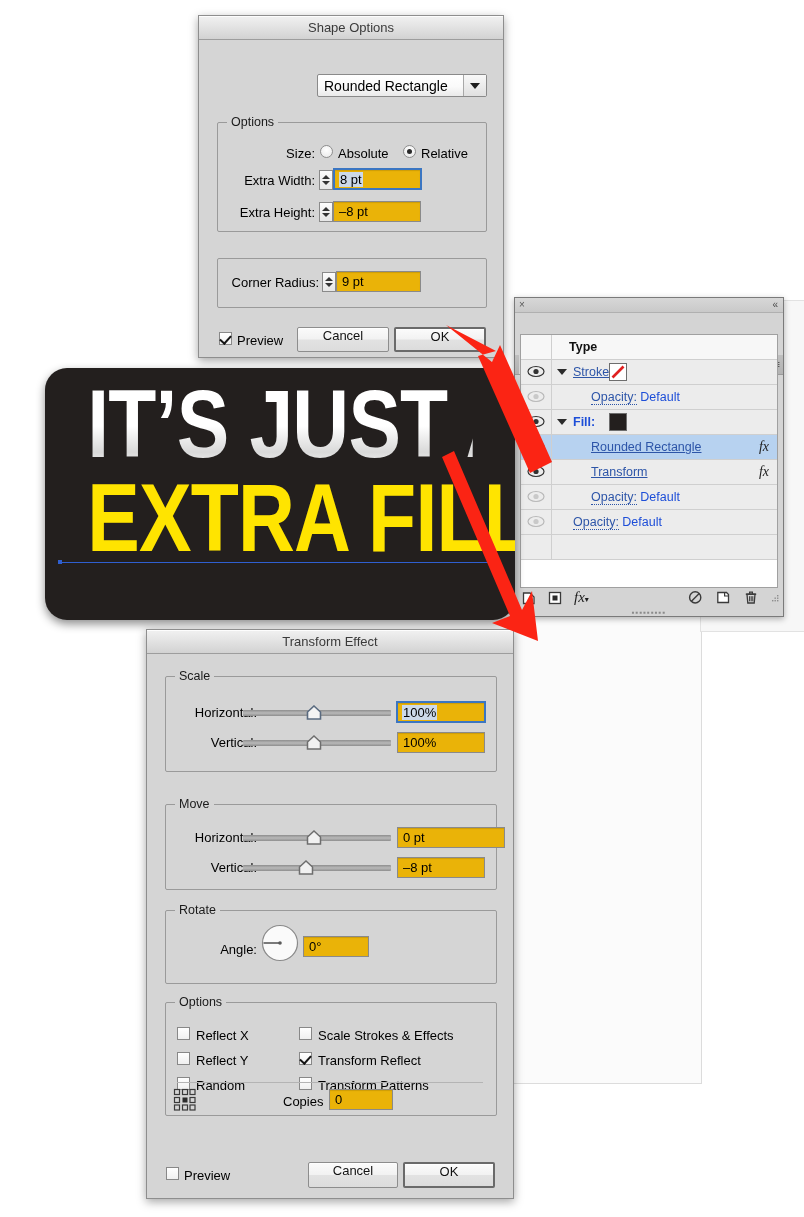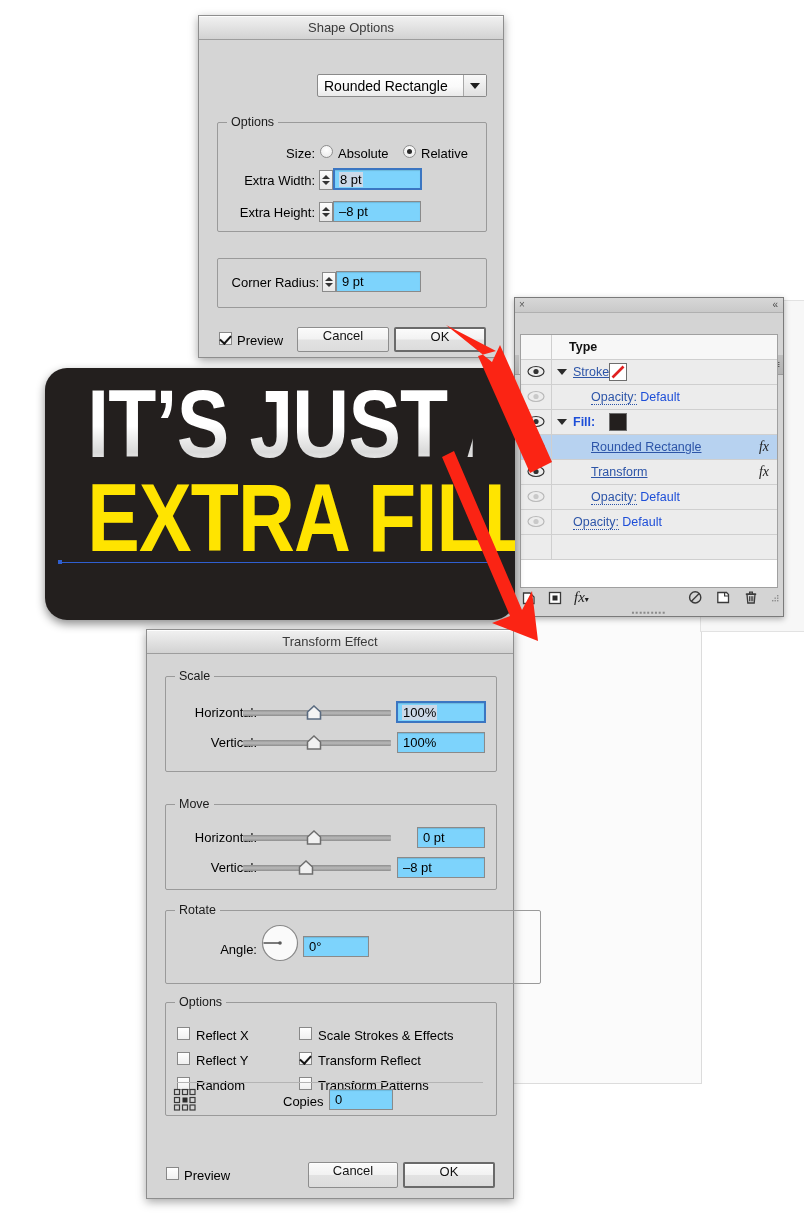--- a/index.html
+++ b/index.html
@@ -40,21 +40,21 @@
     background:#d5d5d5;
     padding:0 4px;font-size:12.5px;color:#1a1a1a;
     white-space:nowrap;
   }
 
   .lbl{position:absolute;font-size:13px;color:#000;white-space:nowrap;}
   .lbl.r{text-align:right;}
 
   
   .field{
-    position:absolute;background:#7dd3fc;border:1px solid #8a8a8a;
+    position:absolute;background:#eab308;border:1px solid #8a8a8a;
     box-sizing:border-box;
     font-size:13px;color:#000;
     display:flex;align-items:center;
     padding-left:5px;
     box-shadow:inset 0 1px 1px rgba(0,0,0,.13);
   }
   .field.focus{
     border:2px solid #3b76c2;
     padding-left:4px;
   }
@@ -500,38 +500,38 @@
     </div>
     <div class="lbl r" style="left:8px;top:176px;width:102px;">Horizontal:</div>
     <div class="slider" style="left:96px;top:177px;width:148px;">
       <span class="track"></span>
       <span class="thumb" style="left:63px;">
         <svg width="16" height="15" viewBox="0 0 16 15">
             <path d="M8 1 L14.5 7 L14.5 14 L1.5 14 L1.5 7 Z" fill="#f1f1f1" stroke="#6e6e6e" stroke-width="1.5"></path>
           </svg>
       </span>
     </div>
-    <div class="field" style="left:250px;top:173px;width:68px;height:21px;margin-left:20px;">
+    <div class="field" style="left:250px;top:173px;width:108px;height:21px;">
       <span>0 pt</span>
     </div>
 
     <div class="lbl r" style="left:8px;top:206px;width:102px;">Vertical:</div>
     <div class="slider" style="left:96px;top:207px;width:148px;">
       <span class="track"></span>
       <span class="thumb" style="left:55px;">
         <svg width="16" height="15" viewBox="0 0 16 15">
             <path d="M8 1 L14.5 7 L14.5 14 L1.5 14 L1.5 7 Z" fill="#f1f1f1" stroke="#6e6e6e" stroke-width="1.5"></path>
           </svg>
       </span>
     </div>
     <div class="field" style="left:250px;top:203px;width:88px;height:21px;">
       <span>–8 pt</span>
     </div>
 
-    <div class="group" style="left:18px;top:256px;width:330px;height:72px;padding-left:44px;">
+    <div class="group" style="left:18px;top:256px;width:330px;height:72px;">
       <span class="legend">Rotate</span>
     </div>
     <div class="lbl r" style="left:30px;top:288px;width:80px;">Angle:</div>
     <svg class="abs" style="left:114px;top:270px;" width="38" height="38" viewBox="0 0 38 38">
       <circle cx="19" cy="19" r="17.5" fill="#fafafa" stroke="#8a8a8a" stroke-width="1.2"></circle>
       <line x1="19" y1="19" x2="2.5" y2="19" stroke="#5a5a5a" stroke-width="1.6"></line>
       <circle cx="19" cy="19" r="1.8" fill="#5a5a5a"></circle>
     </svg>
     <div class="field" style="left:156px;top:282px;width:66px;height:21px;">
       <span>0°</span>

